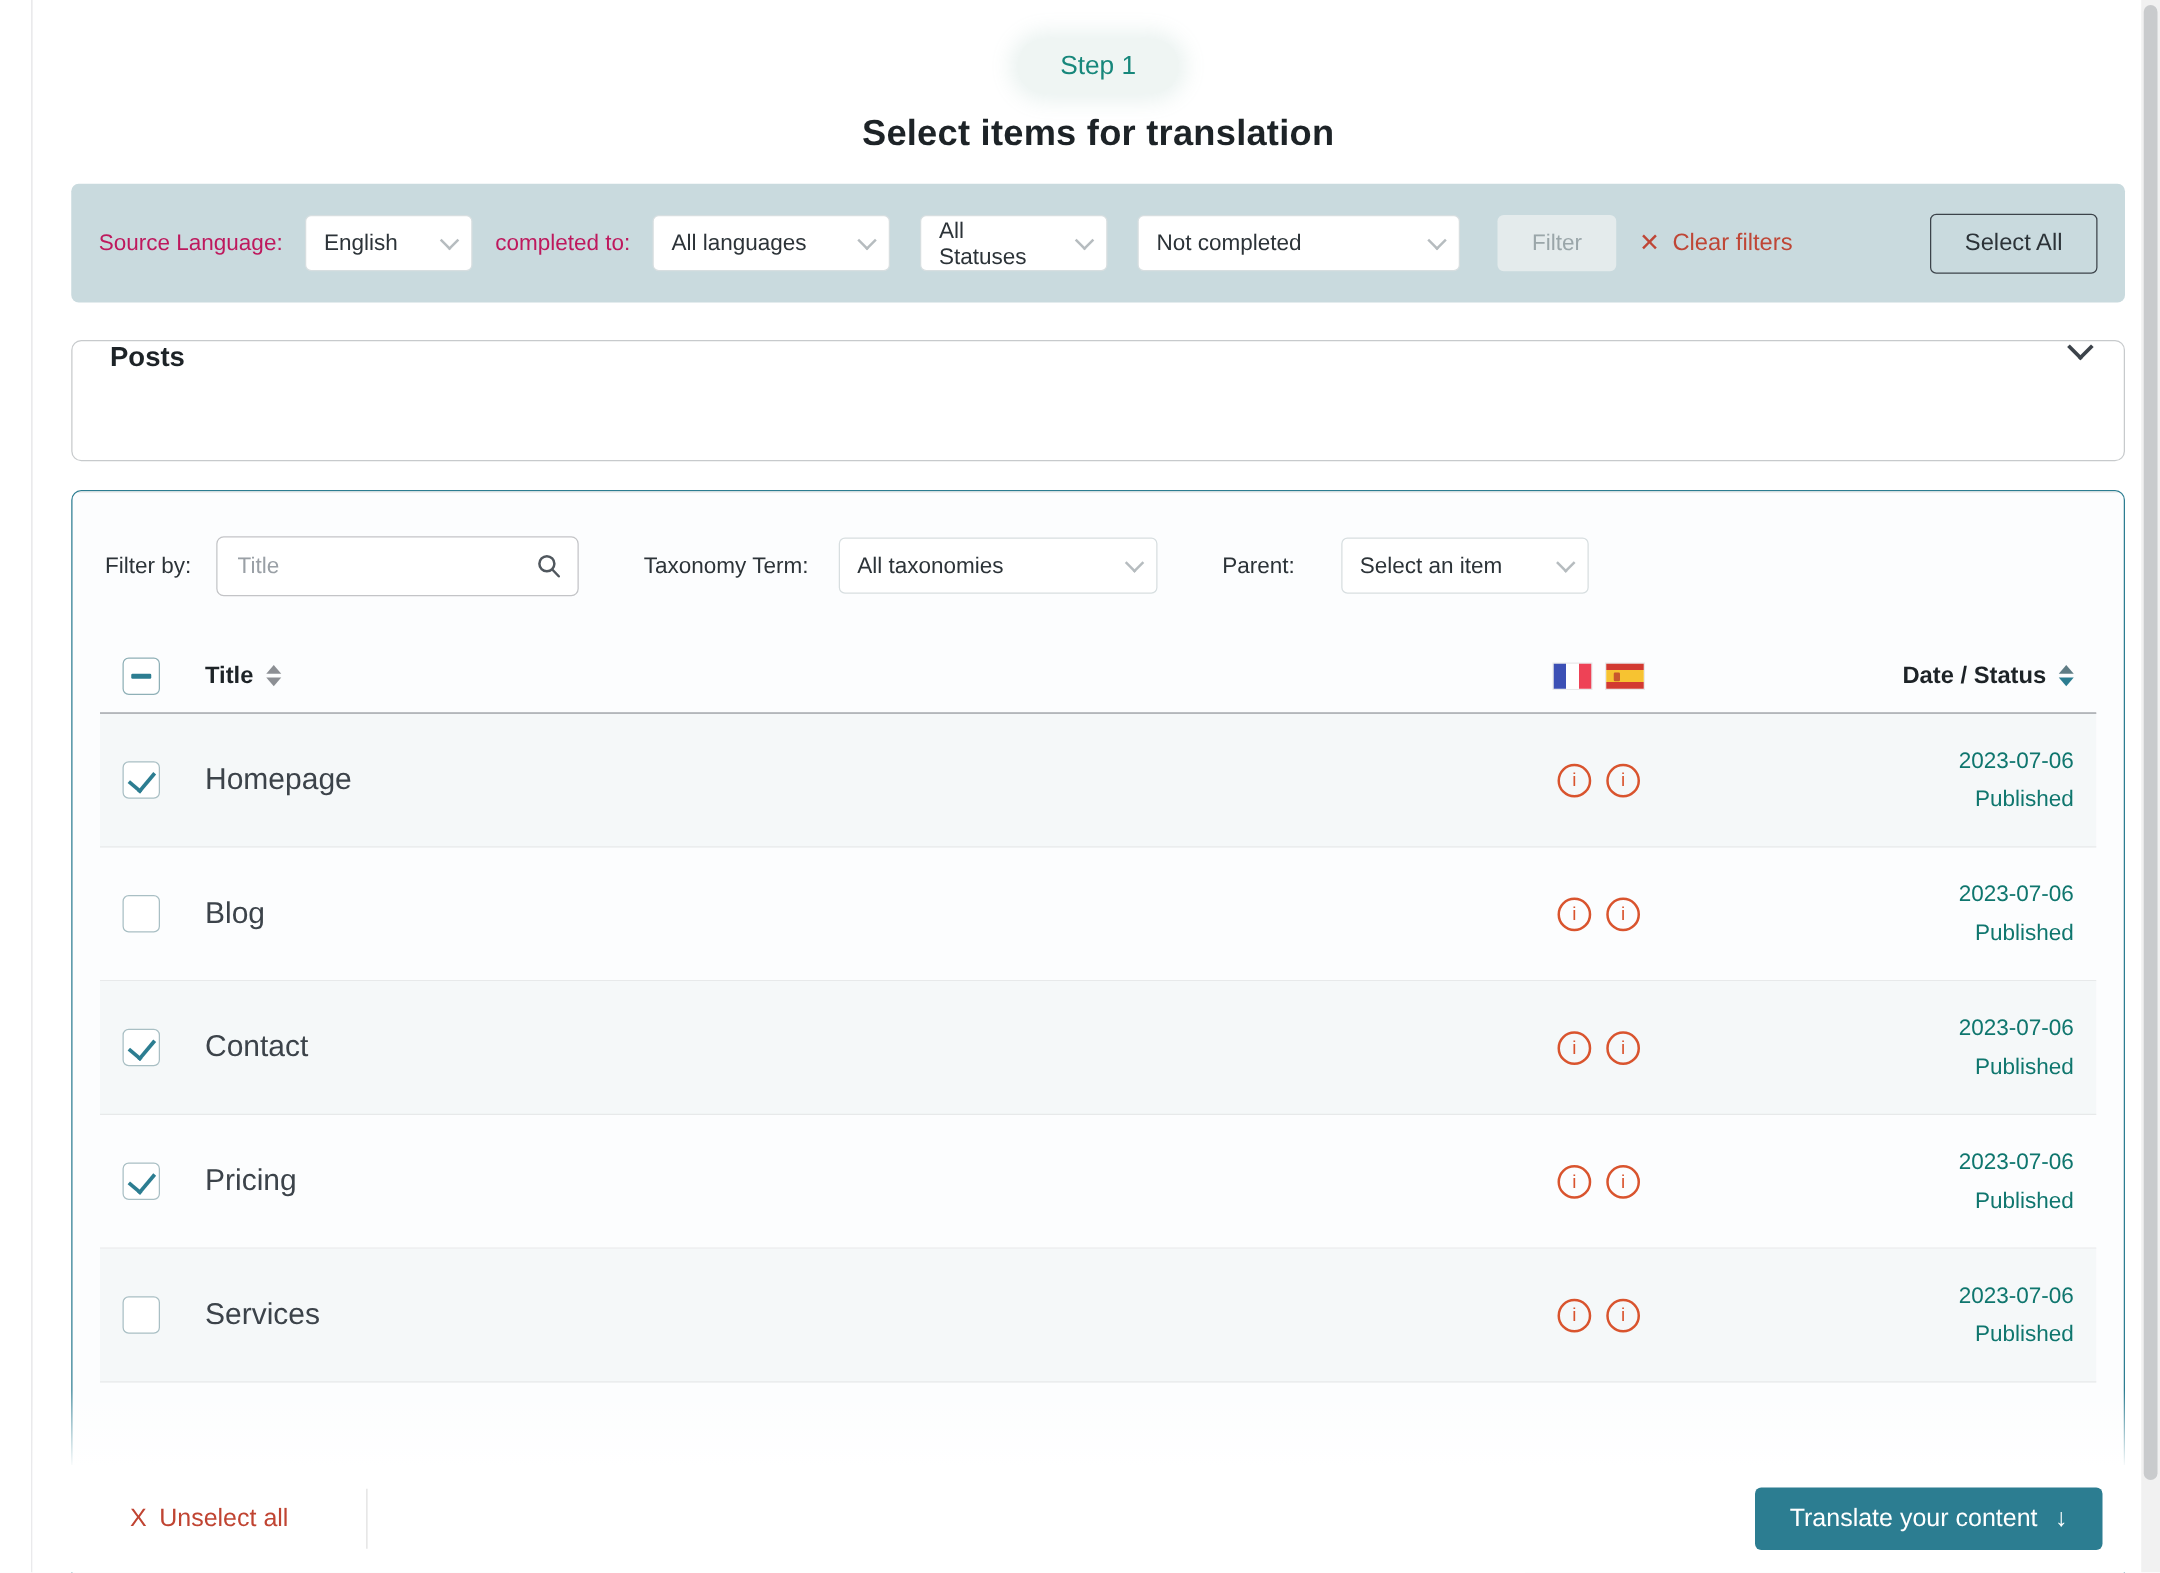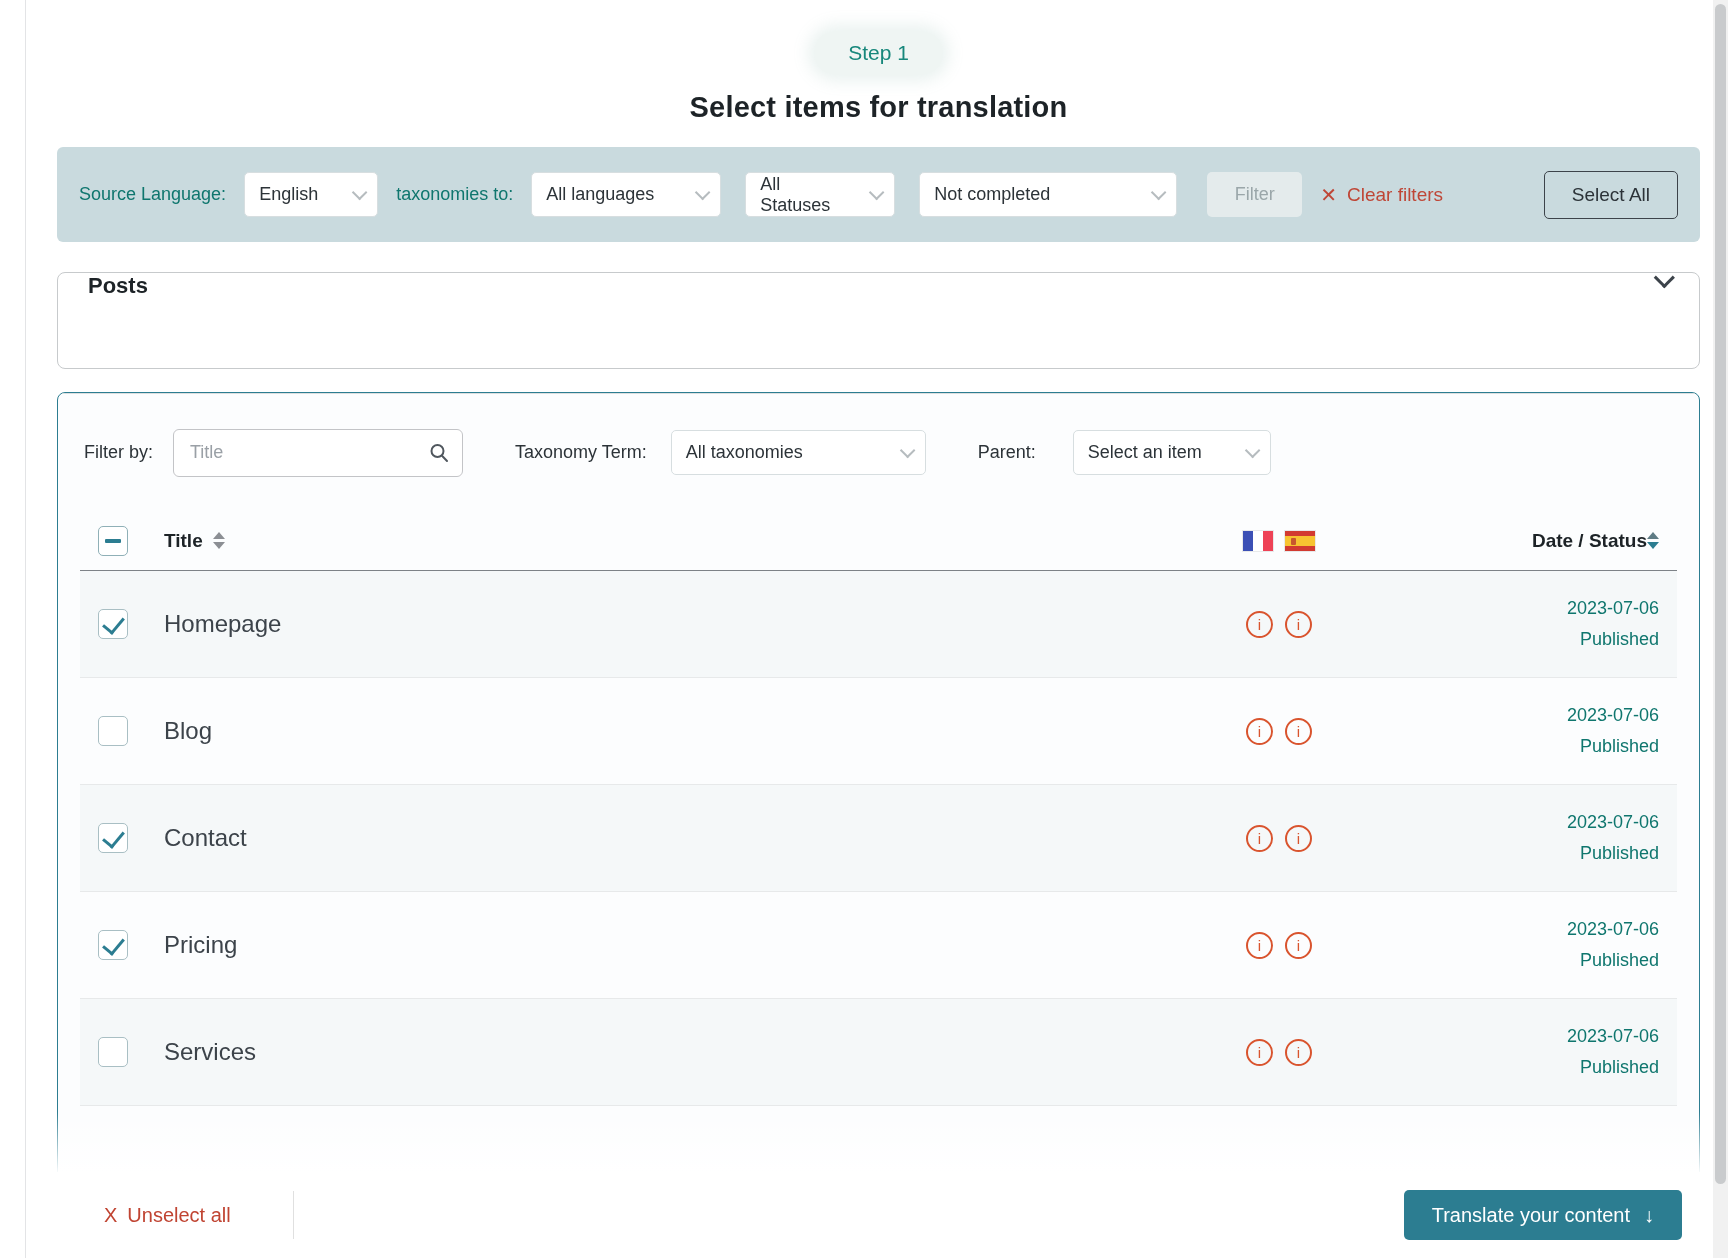--- a/index.html
+++ b/index.html
@@ -21,21 +21,21 @@
     background:#eff5f3; box-shadow:0 0 16px 6px rgba(232,241,238,.9);
     color:#17877b; font-size:21px;
   }
   h1.page-title { text-align:center; margin-top:16px; font-size:29px; font-weight:700; color:#1d2327; letter-spacing:.2px; }
 
   
   .filter-bar {
     margin-top:23px; height:95px; background:#c9dade; border-radius:6px;
     display:flex; align-items:center; padding:0 22px; gap:18px;
   }
-  .filter-bar .lbl { font-size:18px; color:#0f766e; white-space:nowrap; }
+  .filter-bar .lbl { font-size:18px; color:#be185d; white-space:nowrap; }
   .select {
     background:#fff; border:1px solid #d7dee0; border-radius:5px; height:45px;
     display:flex; align-items:center; justify-content:space-between;
     padding:0 14px; font-size:18px; color:#2c3338; cursor:pointer;
   }
   .chev { width:11px; height:11px; border-right:2px solid #b6bcbf; border-bottom:2px solid #b6bcbf;
           transform:rotate(45deg) translateY(-3px); flex:none; margin-left:14px; }
   .sel-english { width:134px; }
   .sel-langs { width:190px;text-align:center; }
   .sel-status { width:150px; margin-left:6px; }
@@ -76,21 +76,21 @@
   .search-ic { position:absolute; right:12px; top:12px; }
   .sel-taxonomy { width:255px; margin-left:4px; }
   .sel-parent { width:198px; margin-left:17px; }
   .pages-filters .gap { width:12px; }
 
   
   .table { margin:0 22px; }
   .thead { height:60px; display:flex; align-items:center; border-bottom:1px solid #7d8287; padding:0 18px; }
   .th-title { display:flex; align-items:center; gap:10px; margin-left:36px; font-size:19px; font-weight:700; flex:1; cursor:pointer; }
   .col-langs { width:150px; display:flex; justify-content:center; align-items:center; gap:12px; }
-  .col-date { width:305px; display:flex; justify-content:flex-end; align-items:center; gap:0; font-size:19px; font-weight:700; cursor:pointer; }
+  .col-date { width:305px; display:flex; justify-content:flex-end; align-items:center; gap:10px; font-size:19px; font-weight:700; cursor:pointer; }
 
   .sort { display:inline-flex; flex-direction:column; gap:3px; }
   .sort i { display:block; width:0; height:0; border-left:6px solid transparent; border-right:6px solid transparent; }
   .sort .up { border-bottom:7px solid #8c8f94; }
   .sort .dn { border-top:7px solid #8c8f94; }
   .sort.teal .up { border-bottom-color:#5f7c85; }
   .sort.teal .dn { border-top-color:#2c7d91; }
 
   .checkbox {
     width:30px; height:30px; flex:none; background:#fff; border:1px solid #a9bfc4;
@@ -148,21 +148,21 @@
     <span class="step-badge">Step 1</span>
   </div>
   <h1 class="page-title">Select items for translation</h1>
 
   <div class="filter-bar">
     <span class="lbl">Source Language:</span>
     <div class="select sel-english">
       <span>English</span>
       <span class="chev"></span>
     </div>
-    <span class="lbl">taxonomies to:</span>
+    <span class="lbl">completed to:</span>
     <div class="select sel-langs">
       <span>All languages</span>
       <span class="chev"></span>
     </div>
     <div class="select sel-status">
       <span>All Statuses</span>
       <span class="chev"></span>
     </div>
     <div class="select sel-completed">
       <span>Not completed</span>

